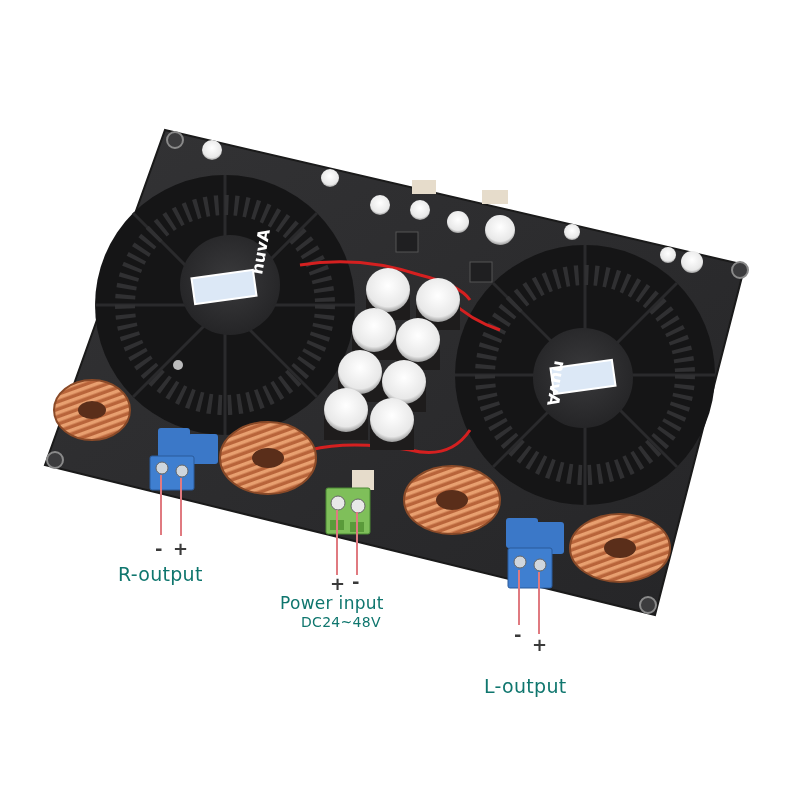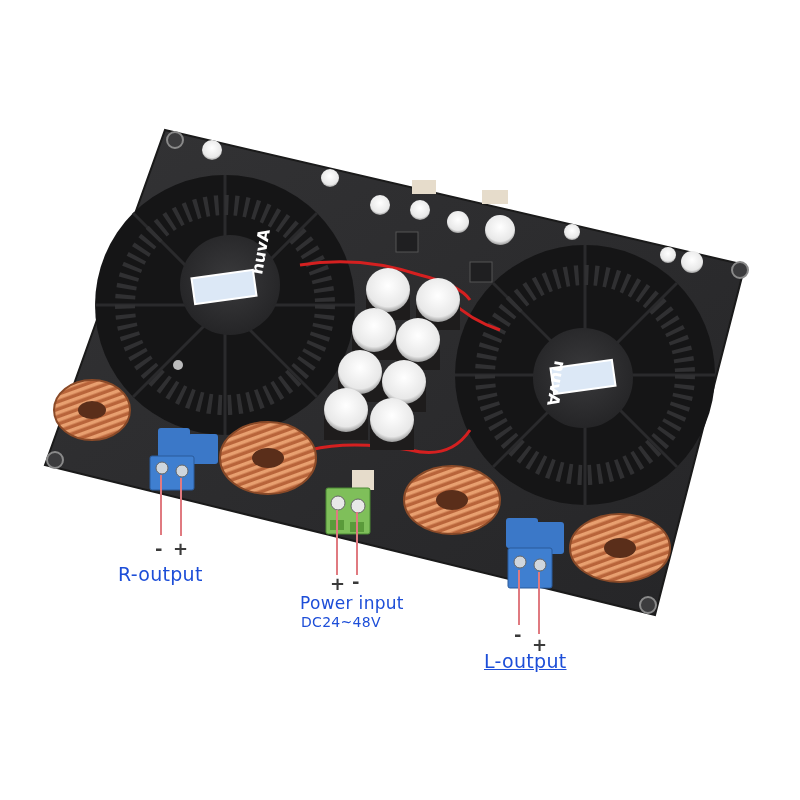--- a/index.html
+++ b/index.html
@@ -1,18 +1,18 @@
 <!DOCTYPE html>
 <html><head>
 <meta charset="utf-8">
 <style>
   html,body{margin:0;padding:0;background:#ffffff;}
   body{width:800px;height:800px;position:relative;overflow:hidden;font-family:"DejaVu Sans","Liberation Sans",sans-serif;}
   #scene{position:absolute;left:0;top:0;width:800px;height:800px;}
-  .label{position:absolute;color:#1d4ed8;font-size:19px;letter-spacing:0.3px;white-space:nowrap;}
+  .label{position:absolute;color:#0f766e;font-size:19px;letter-spacing:0.3px;white-space:nowrap;}
   .sign{position:absolute;color:#3a3a3a;font-size:18px;font-weight:bold;}
   .lead{position:absolute;width:2px;background:#e07a80;}
 </style>
 </head>
 <body>
 
 <svg id="scene" viewBox="0 0 800 800" xmlns="http://www.w3.org/2000/svg">
   <defs>
     <radialGradient id="hubGrad" cx="50%" cy="45%" r="60%">
       <stop offset="0%" stop-color="#3a3a3c"></stop>
@@ -164,18 +164,18 @@
 <div class="lead" style="left:356px;top:512px;height:63px;"></div>
 <div class="lead" style="left:518px;top:570px;height:55px;"></div>
 <div class="lead" style="left:538px;top:572px;height:62px;"></div>
 
 <span class="sign" style="left:155px;top:538px;">-</span>
 <span class="sign" style="left:173px;top:538px;">+</span>
 <span class="label" style="left:118px;top:563px;">R-output</span>
 
 <span class="sign" style="left:330px;top:573px;">+</span>
 <span class="sign" style="left:352px;top:571px;">-</span>
-<span class="label" style="left:300px;top:593px;font-size:17px;text-align:right;">Power input</span>
+<span class="label" style="left:280px;top:593px;font-size:17px;text-align:right;">Power input</span>
 <span class="label" style="left:301px;top:614px;font-size:14px;">DC24~48V</span>
 
 <span class="sign" style="left:514px;top:624px;">-</span>
 <span class="sign" style="left:532px;top:634px;">+</span>
-<span class="label" style="left:484px;top:650px;text-decoration:underline;">L-output</span>
+<span class="label" style="left:484px;top:675px;">L-output</span>
 
 </body></html>

